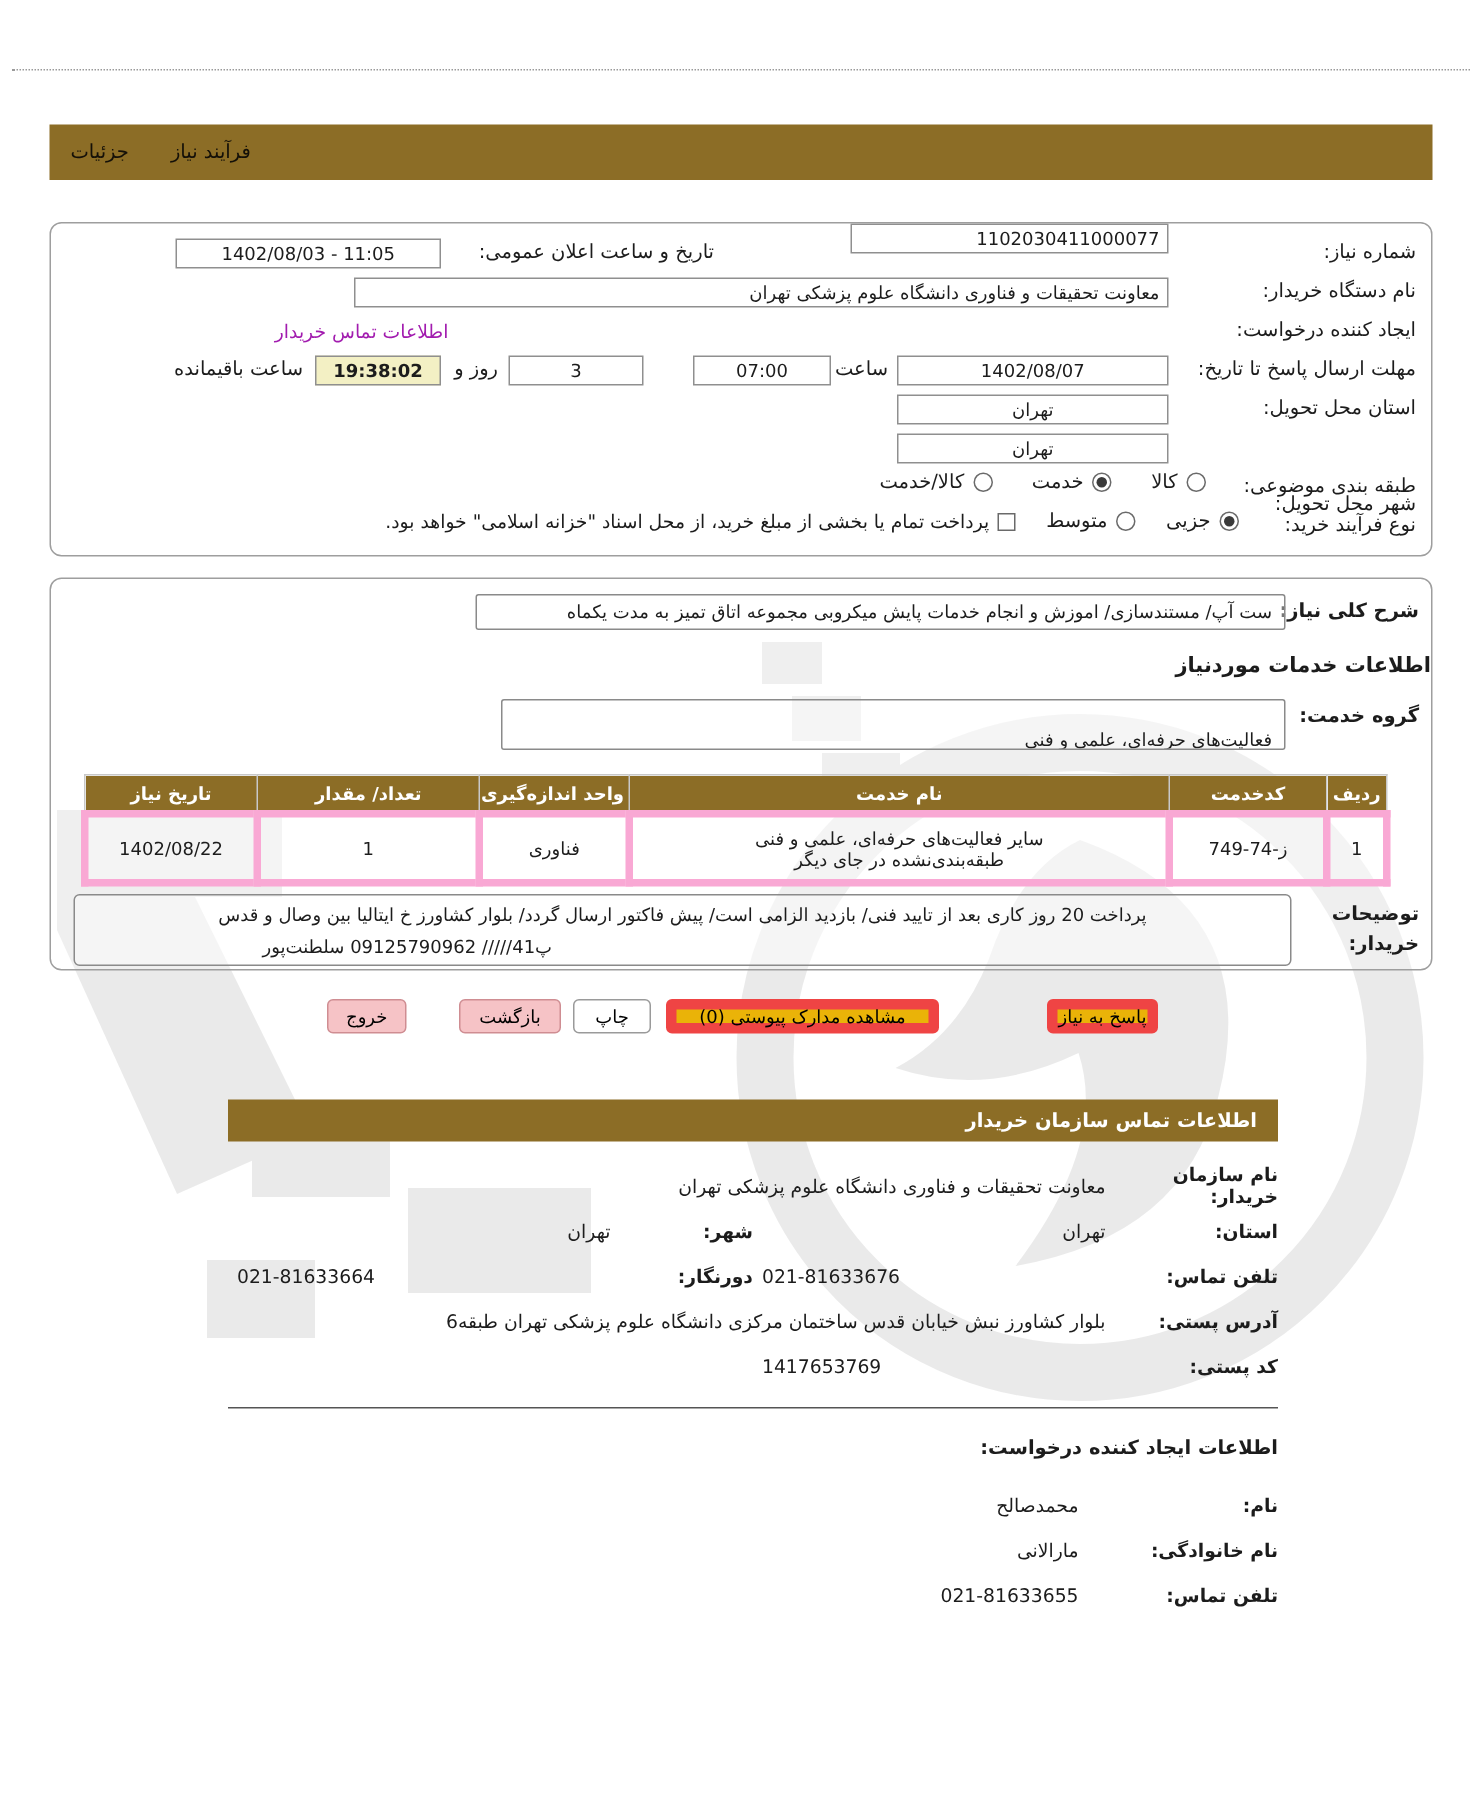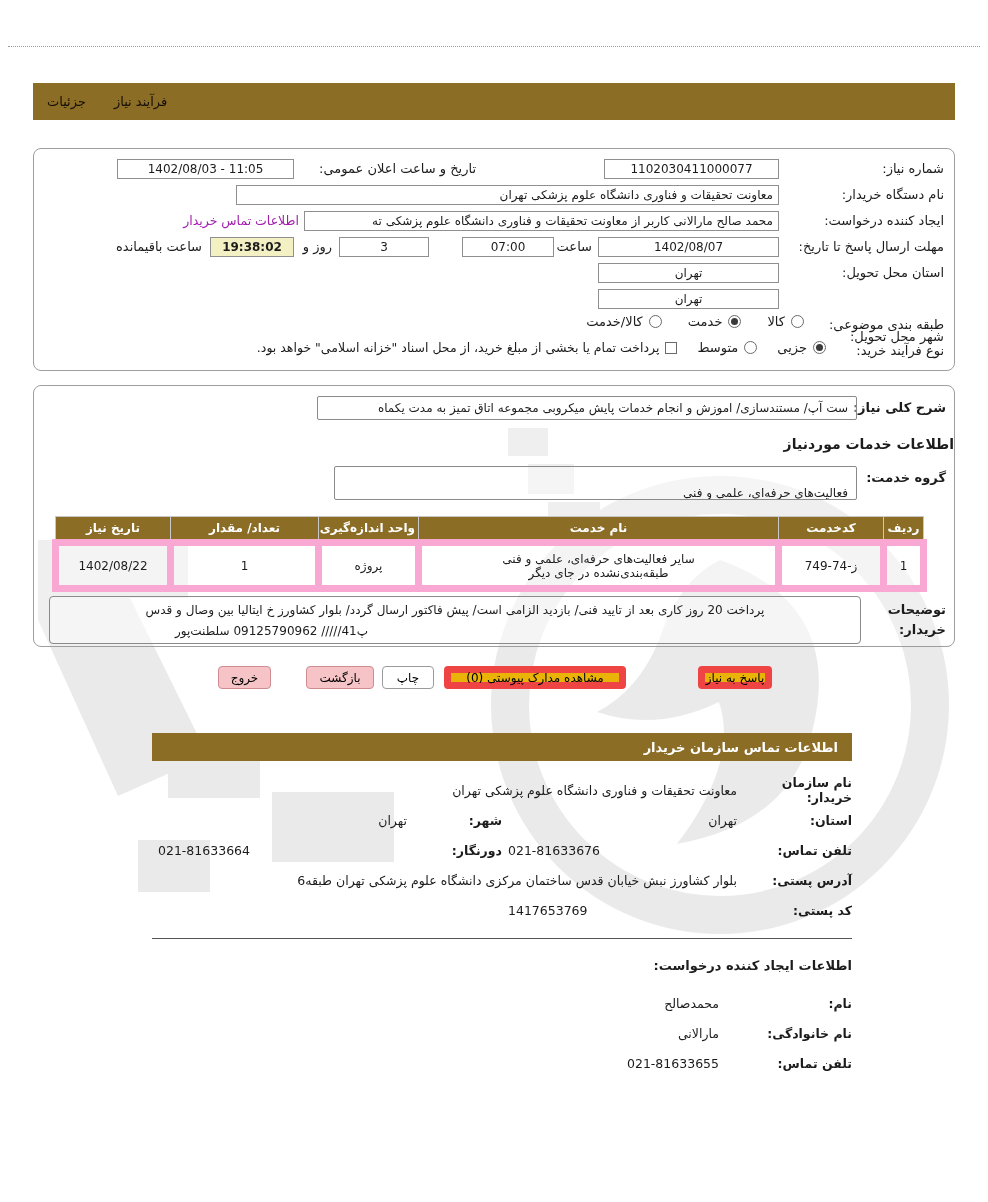--- a/index.html
+++ b/index.html
@@ -47,21 +47,21 @@
     position:absolute; border:1px solid #8a8a8a; background:rgba(255,255,255,0.4);
     font-size:12px; border-radius:2px;
   }
 
   .svc-table { position:absolute; border-collapse:collapse; table-layout:fixed; }
   .svc-table th {
     background:#8c6d26; color:#ffffff; font-size:12px; font-weight:bold;
     border:1px solid #c8c8c8; height:26px; padding:0 3px; white-space:nowrap; overflow:hidden;
   }
   .svc-table td {
-    font-size:12px; border:7px solid #f9a8d4; height:46px; text-align:center;
+    font-size:12px; border:5px solid #f9a8d4; height:46px; text-align:center;
     vertical-align:middle; padding:0 4px; background:rgba(255,255,255,0.3);
   }
 
   .btn {
     position:absolute; top:666px; height:23px; border-radius:4px; font-size:12px;
     font-family:inherit; display:flex; align-items:center; justify-content:center;
     padding:0 8px; cursor:pointer; white-space:nowrap; z-index:1;
   }
   .btn.pink  { background:#f6c3c6; border:1px solid #cf8d92; }
   .btn.green { background:#eab308; border:7px solid #ef4444; }
@@ -114,29 +114,28 @@
 <div class="dotted-sep"></div>
 
 <div class="tabbar">
   <span class="tab">فرآیند نیاز</span>
   <span class="tab">جزئیات</span>
 </div>
 
 <div class="panel" style="top:148px; height:223px;">
 
   <span class="lbl" style="top:12px; right:10px;">شماره نیاز:</span>
-  <span class="fieldbox ltr right" style="top:10px; right:175px; width:175px;text-align:center;">1102030411000077</span>
+  <span class="fieldbox ltr right" style="top:0; right:175px; width:212px;">1102030411000077</span>
   <span class="lbl" style="top:12px; right:478px;">تاریخ و ساعت اعلان عمومی:</span>
   <span class="fieldbox ltr center" style="top:10px; right:660px; width:177px;">1402/08/03 - 11:05</span>
 
   <span class="lbl" style="top:38px; right:10px;">نام دستگاه خریدار:</span>
   <span class="fieldbox right" style="top:36px; right:175px; width:543px;">معاونت تحقیقات و فناوری دانشگاه علوم پزشکی تهران</span>
 
   <span class="lbl" style="top:64px; right:10px;">ایجاد کننده درخواست:</span>
-  <span class="fieldbox right" style="top:62px; right:175px; width:475px;">محمد صالح مارالانی کاربر از معاونت تحقیقات و فناوری دانشگاه علوم پزشکی ته</span>
   <span class="link" style="top:64px; right:655px;">اطلاعات تماس خریدار</span>
 
   <span class="lbl" style="top:90px; right:10px;">مهلت ارسال پاسخ تا تاریخ:</span>
   <span class="fieldbox ltr center" style="top:88px; right:175px; width:181px;">1402/08/07</span>
   <span class="lbl" style="top:90px; right:362px;">ساعت</span>
   <span class="fieldbox ltr center" style="top:88px; right:400px; width:92px;">07:00</span>
   <span class="fieldbox ltr center" style="top:88px; right:525px; width:90px;">3</span>
   <span class="lbl" style="top:90px; right:622px;">روز و</span>
   <span class="fieldbox ltr center countdown" style="top:88px; right:660px; width:84px;">19:38:02</span>
   <span class="lbl" style="top:90px; right:752px;margin-left:12px;">ساعت باقیمانده</span>
@@ -210,21 +209,21 @@
       </tr>
     </thead>
     <tbody>
       <tr>
         <td>1</td>
         <td>ز-74-749</td>
         <td>
           <div>سایر فعالیت‌های حرفه‌ای، علمی و فنی</div>
           <div>طبقه‌بندی‌نشده در جای دیگر</div>
         </td>
-        <td>پروژه</td>
+        <td>فناوری</td>
         <td>1</td>
         <td class="ltr">1402/08/22</td>
       </tr>
     </tbody>
   </table>
 
   <span class="lbl blbl" style="top:214px; right:8px; width:80px; white-space:normal; line-height:1.5;">توضیحات خریدار:</span>
   <div class="bigbox" style="top:210px; right:93px; left:15px; height:48px; border-radius:4px; padding:3px 10px;">
     <div class="center" style="line-height:21px;">پرداخت 20 روز کاری بعد از تایید فنی/ بازدید الزامی است/ پیش فاکتور ارسال گردد/ بلوار کشاورز خ ایتالیا بین وصال و قدس</div>
     <div style="line-height:21px; text-align:left; padding-left:115px;">پ41///// 09125790962 سلطنت‌پور</div>

